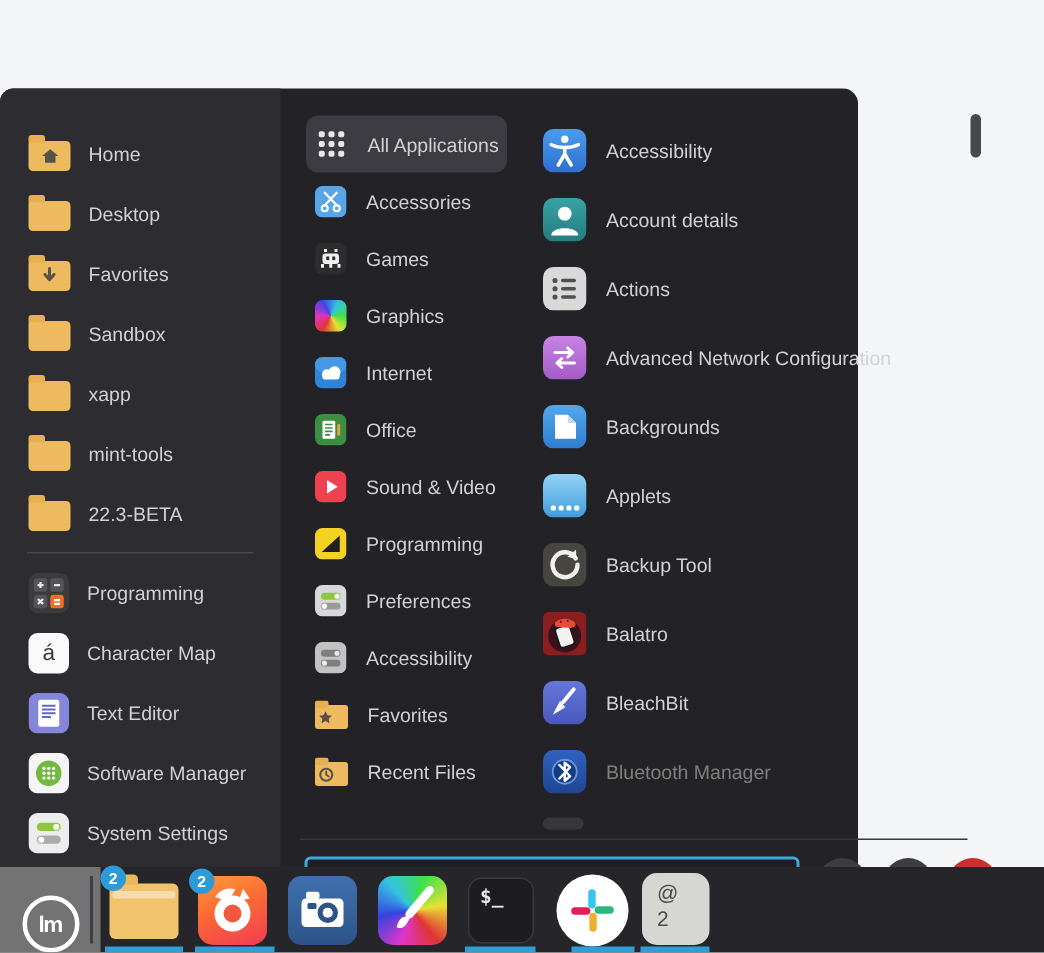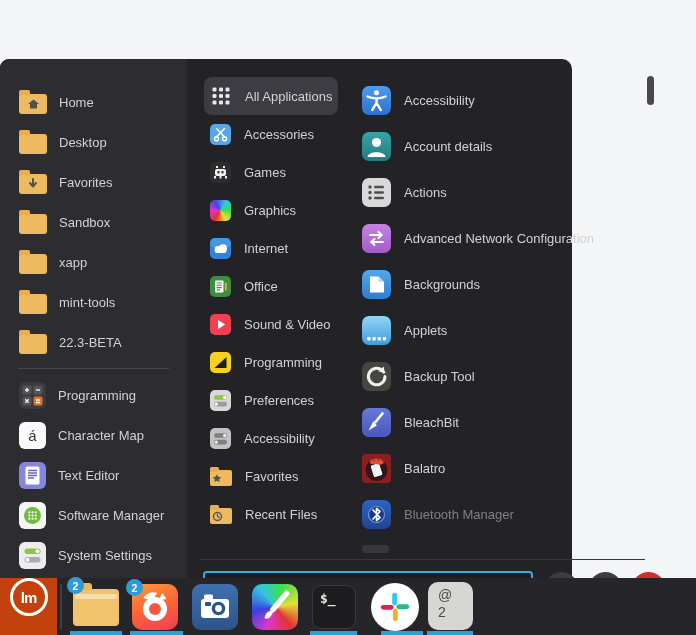--- a/index.html
+++ b/index.html
@@ -47,22 +47,22 @@
   .search-input{width:100%;height:100%;background:#1e1e22;border:2px solid #3da9dc;border-radius:4px;
            color:#e0e0e0;font-size:13px;padding:0 34px 0 10px;outline:none;
            font-family:"Liberation Sans",sans-serif;}
   .search-glass{position:absolute;right:9px;top:8px;width:20px;height:20px;pointer-events:none;}
   .circle-btn{position:absolute;top:513px;width:33px;height:33px;border-radius:50%;background:#3c3c42;
            display:flex;align-items:center;justify-content:center;cursor:pointer;border:none;padding:0;}
   .circle-btn.power{background:#cf2d2d;}
 
   
   .taskbar{position:absolute;left:0;bottom:0;width:696px;height:57px;background:#26262a;}
-  .menu-btn{position:absolute;left:0;top:0;width:57px;height:57px;background:#c2410c;
-            display:flex;align-items:flex-start;justify-content:center;cursor:pointer;}
+  .menu-btn{position:absolute;left:0;top:0;width:67px;height:57px;background:#737373;
+            display:flex;align-items:flex-end;justify-content:center;cursor:pointer;}
   .mint-ring{width:38px;height:38px;border:3px solid #ffffff;border-radius:50%;
             display:flex;align-items:center;justify-content:center;}
   .mint-ring span{color:#fff;font-size:15px;font-weight:bold;letter-spacing:-1px;}
   .tb-sep{position:absolute;left:60px;top:6px;width:2px;height:45px;background:#3f3f45;}
   .tb-item{position:absolute;cursor:pointer;}
   .tb-underline{position:absolute;bottom:0;height:4px;background:#2d9fd8;}
   .badge{position:absolute;left:-6px;top:-5px;width:17px;height:17px;border-radius:50%;
          background:#2d9bd8;color:#fff;font-size:10.5px;font-weight:bold;display:flex;
          align-items:center;justify-content:center;z-index:3;}
 
@@ -407,44 +407,44 @@
       <div class="app-row">
         <svg class="sq-icon" width="29" height="29" viewBox="0 0 29 29">
           <rect width="29" height="29" rx="7" fill="#46463f"></rect>
           <path d="M21.8 10.2 A8.3 8.3 0 1 0 23 14.5" stroke="#f0f0f0" stroke-width="3" fill="none" stroke-linecap="round"></path>
           <path d="M22 4.5 L22.2 10.8 L16.2 9.2 Z" fill="#f0f0f0"></path>
         </svg>
         <span class="lbl">Backup Tool</span>
       </div>
       <div class="app-row">
         <svg class="sq-icon" width="29" height="29" viewBox="0 0 29 29">
-          <defs>
-              <linearGradient id="gBlb" x1="0" y1="0" x2="0" y2="1">
-                <stop offset="0" stop-color="#6577d8"></stop>
-                <stop offset="1" stop-color="#4a58bd"></stop>
-              </linearGradient>
-            </defs>
-          <rect width="29" height="29" rx="7" fill="url(#gBlb)"></rect>
-          <path d="M20.5 5.5 L13.5 14" stroke="#ffffff" stroke-width="2.6" stroke-linecap="round"></path>
-          <path d="M6.5 22.5 L14.8 17.6 L11.4 13.2 Z" fill="#ffffff"></path>
-        </svg>
-        <span class="lbl">BleachBit</span>
-      </div>
-      <div class="app-row">
-        <svg class="sq-icon" width="29" height="29" viewBox="0 0 29 29">
           <rect width="29" height="29" rx="4" fill="#8a1f1f"></rect>
           <circle cx="14.5" cy="16" r="11" fill="#1a1020" opacity="0.75"></circle>
           <g transform="rotate(-18 14.5 16)">
             <rect x="9.5" y="9.5" width="10" height="13.5" rx="2" fill="#f2f2f2" stroke="#151515" stroke-width="1"></rect>
           </g>
           <path d="M8 7 C11 3.5 19 3.5 21.5 7.5 C22.5 9.5 20 11 17 10.5 C13 10 10 10.5 8 9.5 Z" fill="#e84b38"></path>
           <circle cx="12" cy="6.6" r="0.7" fill="#7e1410"></circle>
           <circle cx="16.5" cy="6" r="0.7" fill="#7e1410"></circle>
         </svg>
         <span class="lbl">Balatro</span>
+      </div>
+      <div class="app-row">
+        <svg class="sq-icon" width="29" height="29" viewBox="0 0 29 29">
+          <defs>
+              <linearGradient id="gBlb" x1="0" y1="0" x2="0" y2="1">
+                <stop offset="0" stop-color="#6577d8"></stop>
+                <stop offset="1" stop-color="#4a58bd"></stop>
+              </linearGradient>
+            </defs>
+          <rect width="29" height="29" rx="7" fill="url(#gBlb)"></rect>
+          <path d="M20.5 5.5 L13.5 14" stroke="#ffffff" stroke-width="2.6" stroke-linecap="round"></path>
+          <path d="M6.5 22.5 L14.8 17.6 L11.4 13.2 Z" fill="#ffffff"></path>
+        </svg>
+        <span class="lbl">BleachBit</span>
       </div>
       <div class="app-row dimmed">
         <svg class="sq-icon" width="29" height="29" viewBox="0 0 29 29">
           <defs>
               <linearGradient id="gBt" x1="0" y1="0" x2="0" y2="1">
                 <stop offset="0" stop-color="#2f63c0"></stop>
                 <stop offset="1" stop-color="#1f4592"></stop>
               </linearGradient>
             </defs>
           <rect width="29" height="29" rx="7" fill="url(#gBt)"></rect>

